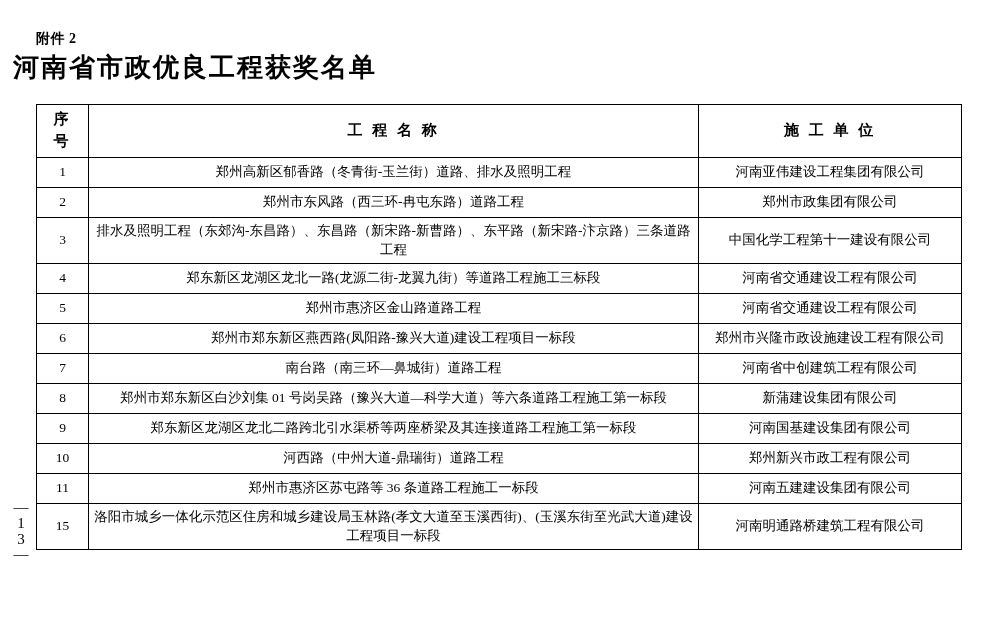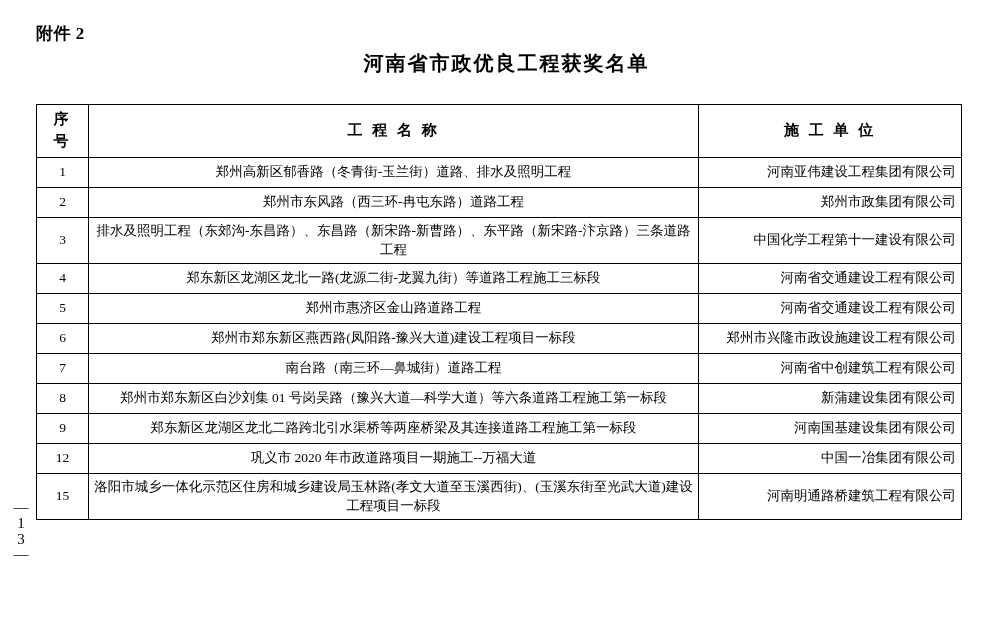--- a/index.html
+++ b/index.html
@@ -15,34 +15,33 @@
     color: #000000;
     overflow: hidden;
   }
   .page {
     position: absolute;
     inset: 0;
   }
   .attachment-label {
     position: absolute;
     left: 36px;
-    top: 22px;
-    font-size: 17px;
+    top: 30px;
+    font-size: 14px;
     font-weight: bold;
     letter-spacing: 0.5px;
     font-family: "Liberation Serif", "DejaVu Serif", serif;
     text-align: center;
   }
   .doc-title {
     position: absolute;
     left: 0;
     right: 0;
     top: 50px;
-    text-align: center;
-    font-size: 20px;
+    font-size: 26px;
     font-weight: bold;
     letter-spacing: 2px;
     font-family: "Liberation Serif", "DejaVu Serif", serif;
     padding-left: 13px;
   }
   .side-page-number {
     position: absolute;
     left: 8px;
     top: 500px;
     width: 26px;
@@ -83,21 +82,21 @@
   col.c-name { width: 610px; }
   col.c-unit { width: 263px; }
   td.col-no {
     text-align: center;
   }
   td.col-name {
     text-align: center;
     padding-left: 14px;
   }
   td.col-unit {
-    text-align: right;
+    text-align: center;
     padding-left: 8px;
   }
   tbody tr { height: 30px; }
   tbody tr.tall { height: 46px; }
 </style>
 </head>
 <body>
 
 <div class="page">
 
@@ -165,23 +164,28 @@
           <td class="col-no">8</td>
           <td class="col-name">郑州市郑东新区白沙刘集 01 号岗吴路（豫兴大道—科学大道）等六条道路工程施工第一标段</td>
           <td class="col-unit">新蒲建设集团有限公司</td>
         </tr>
         <tr>
           <td class="col-no">9</td>
           <td class="col-name">郑东新区龙湖区龙北二路跨北引水渠桥等两座桥梁及其连接道路工程施工第一标段</td>
           <td class="col-unit">河南国基建设集团有限公司</td>
         </tr>
         <tr>
-          <td class="col-no">12</td>
-          <td class="col-name">巩义市 2020 年市政道路项目一期施工--万福大道</td>
-          <td class="col-unit">中国一冶集团有限公司</td>
+          <td class="col-no">10</td>
+          <td class="col-name">河西路（中州大道-鼎瑞街）道路工程</td>
+          <td class="col-unit">郑州新兴市政工程有限公司</td>
+        </tr>
+        <tr>
+          <td class="col-no">11</td>
+          <td class="col-name">郑州市惠济区苏屯路等 36 条道路工程施工一标段</td>
+          <td class="col-unit">河南五建建设集团有限公司</td>
         </tr>
         <tr class="tall">
           <td class="col-no">15</td>
           <td class="col-name">洛阳市城乡一体化示范区住房和城乡建设局玉林路(孝文大道至玉溪西街)、(玉溪东街至光武大道)建设工程项目一标段</td>
           <td class="col-unit">河南明通路桥建筑工程有限公司</td>
         </tr>
       </tbody>
   </table>
 
 </div>

